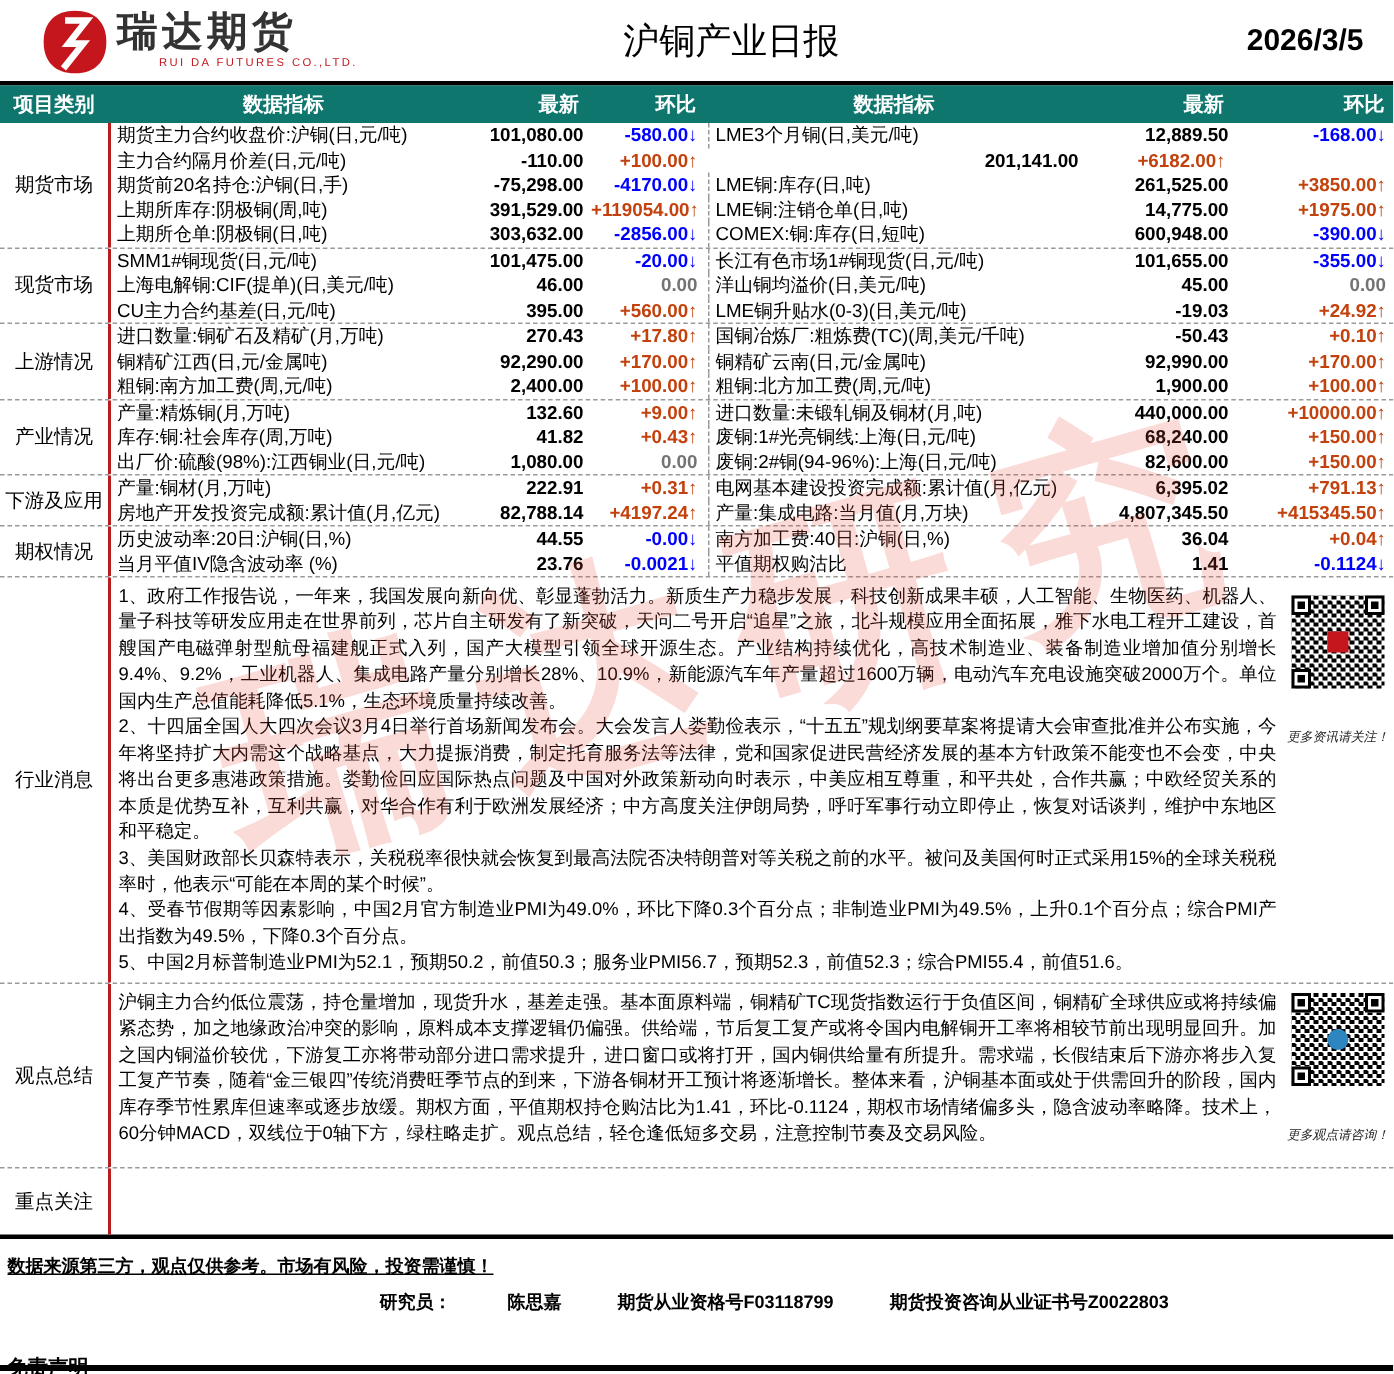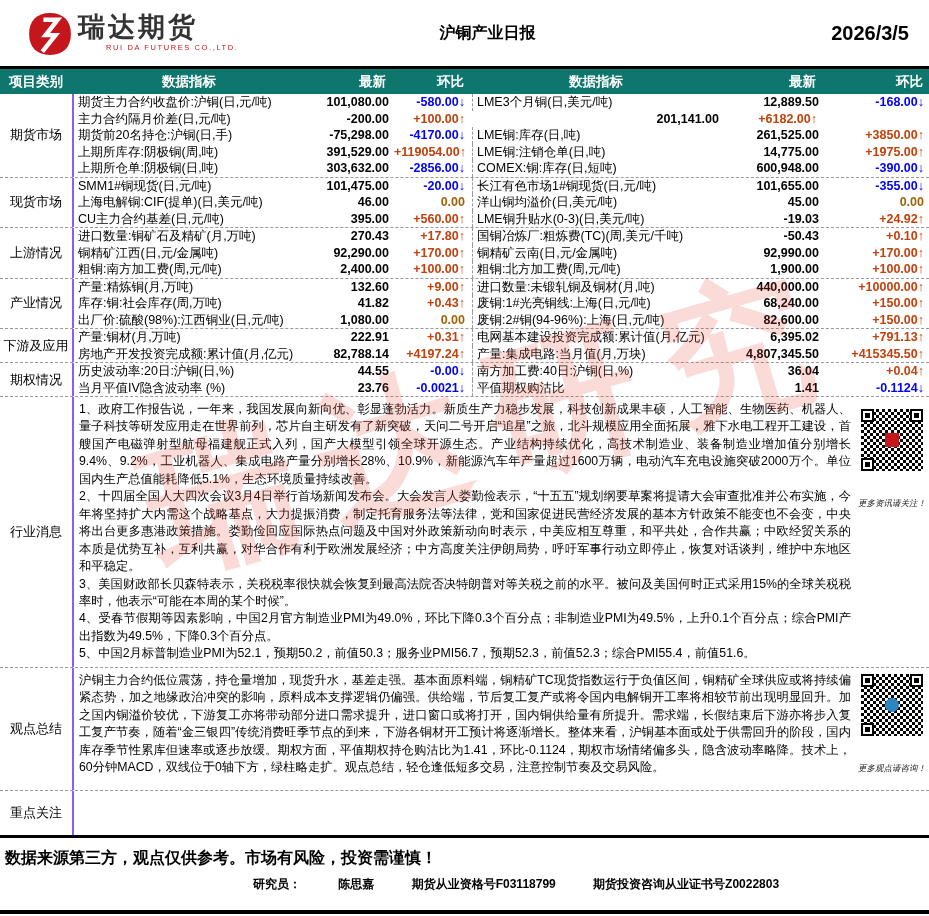--- a/index.html
+++ b/index.html
@@ -1,62 +1,62 @@
 <!DOCTYPE html>
 <html><head>
 <meta charset="utf-8">
 <style>
   html,body{margin:0;padding:0;background:#fff;}
   .page{position:relative;width:929px;height:916px;overflow:hidden;background:#fff;
         font-family:"Liberation Sans","DejaVu Sans",sans-serif;color:#000;}
   
-  .hdr{display:flex;align-items:center;height:66px;padding:0 6px;}
+  .hdr{display:flex;align-items:center;height:54px;padding:0 6px;}
   .brand{display:flex;align-items:center;width:300px;}
   .logo-svg{width:44px;height:44px;margin:2px 6px 0 22px;}
   .brand-txt{display:flex;flex-direction:column;line-height:1;}
   .brand-cn{font-size:27px;font-weight:bold;color:#333;letter-spacing:3px;}
   .brand-en{font-size:7.5px;color:#c4161c;letter-spacing:1.6px;margin-top:3px;padding-left:28px;}
-  .hdr-title{flex:1;text-align:center;font-size:16px;font-weight:bold;}
+  .hdr-title{flex:1;text-align:center;font-size:24px;font-weight:normal;}
   .hdr-date{width:240px;text-align:right;font-size:20px;font-weight:bold;padding-right:14px;}
   .thick{height:3px;background:#000;}
   
   .thead{display:grid;grid-template-columns:72px 234px 86px 78px 252px 100px 107px;
          background:#0f766e;color:#fff;font-weight:bold;font-size:13.5px;height:25px;line-height:25px;}
   .thead .c{text-align:center;}
   .thead .r{text-align:right;padding-right:6px;}
   .section{display:flex;border-top:1px dashed #999;}
   .section:first-of-type{border-top:none;}
   .cat{width:72px;flex:0 0 72px;display:flex;align-items:center;justify-content:center;
-       font-size:13px;border-right:2px solid #8b5cf6;}
+       font-size:13px;border-right:2px solid #b91c1c;}
   .rows{flex:1;display:flex;flex-direction:column;}
   .trow{display:grid;grid-template-columns:234px 86px 78px 252px 100px 107px;height:16.5px;
         line-height:16.5px;font-size:12.5px;}
   .ind{text-align:left;padding-left:4px;white-space:nowrap;overflow:hidden;}
   .ind.rhalf{border-left:1px dashed #999;}
   .val{text-align:right;font-weight:bold;padding-right:5px;}
   .chg{text-align:right;font-weight:bold;padding-right:7px;}
-  .up{color:#c2410c;}.down{color:#00f;}.flat{color:#a16207;}
+  .up{color:#c2410c;}.down{color:#00f;}.flat{color:#737373;}
   
   .tsec{display:flex;border-top:1px dashed #999;}
   .tsec .content{flex:1;position:relative;font-size:12.3px;line-height:1.42;
                  padding:4px 78px 4px 5px;text-align:justify;}
   .news-item{margin:0;}
   .qr-wrap{position:absolute;right:3px;top:12px;width:68px;text-align:center;}
   .qr{width:62px;height:62px;margin:0 auto;position:relative;
       background:repeating-conic-gradient(#000 0% 25%,#fff 0% 50%) 0 0/6px 6px;}
   .qr .f{position:absolute;width:13px;height:13px;border:2px solid #000;background:#fff;box-sizing:border-box;}
   .qr .f::after{content:"";position:absolute;inset:2px;background:#000;}
   .qr .f.tl{top:0;left:0;}.qr .f.tr{top:0;right:0;}.qr .f.bl{bottom:0;left:0;}
   .qr .logo1{position:absolute;inset:24px;background:#c4161c;}
   .qr .logo2{position:absolute;inset:24px;background:#2e86c1;border-radius:50%;}
   .qr-cap{font-size:8.5px;color:#222;margin-top:26px;white-space:nowrap;font-style:italic;}
   .focus-sec{min-height:44px;}
   .endline{height:3px;background:#000;}
   
-  .src-note{font-size:16px;font-weight:bold;padding:10px 4px 0 5px;}
+  .src-note{font-size:12px;font-weight:bold;padding:10px 4px 0 5px;text-decoration:underline;}
   .researcher{font-size:12px;font-weight:bold;padding:7px 0 0 253px;}
   .researcher span{margin-right:34px;}
   .disc{padding:26px 5px 0 5px;}
   .disc-h{font-size:13.5px;font-weight:bold;}
   .botbar{position:absolute;left:0;bottom:2px;width:100%;height:4px;background:#000;}
   
   .wm{position:absolute;left:150px;top:420px;font-size:150px;font-weight:bold;
       color:rgba(231,76,60,0.20);letter-spacing:28px;white-space:nowrap;
       transform:rotate(-16deg);transform-origin:left center;pointer-events:none;z-index:5;}
 </style>
@@ -100,21 +100,21 @@
           <div class="trow">
             <div class="ind">期货主力合约收盘价:沪铜(日,元/吨)</div>
             <div class="val">101,080.00</div>
             <div class="chg down">-580.00↓</div>
             <div class="ind rhalf">LME3个月铜(日,美元/吨)</div>
             <div class="val">12,889.50</div>
             <div class="chg down">-168.00↓</div>
           </div>
           <div class="trow">
             <div class="ind">主力合约隔月价差(日,元/吨)</div>
-            <div class="val">-200.00</div>
+            <div class="val">-110.00</div>
             <div class="chg up">+100.00↑</div>
             <div class="val">201,141.00</div>
             <div class="chg up">+6182.00↑</div>
           </div>
           <div class="trow">
             <div class="ind">期货前20名持仓:沪铜(日,手)</div>
             <div class="val">-75,298.00</div>
             <div class="chg down">-4170.00↓</div>
             <div class="ind rhalf">LME铜:库存(日,吨)</div>
             <div class="val">261,525.00</div>

